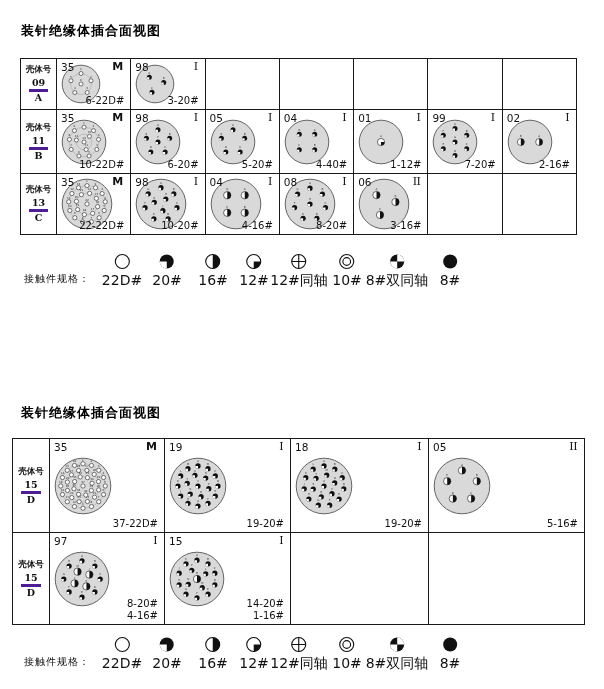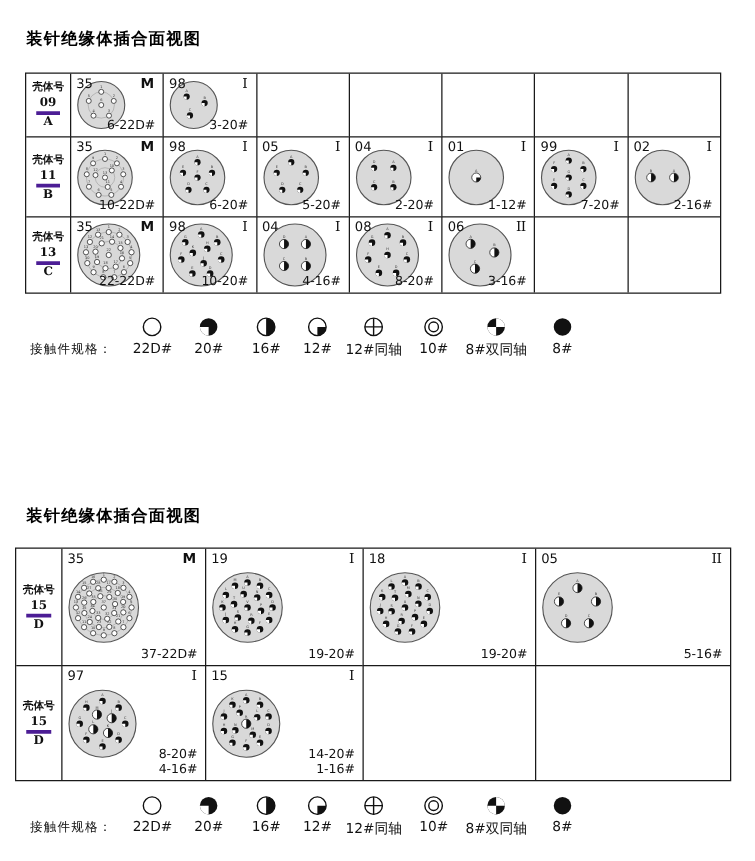--- a/index.html
+++ b/index.html
@@ -36,21 +36,21 @@
   .ikey.m{font-weight:bold;font-family:"DejaVu Sans","Liberation Sans",sans-serif;}
   .ikey.roman{font-family:"DejaVu Serif","Liberation Serif",serif;letter-spacing:-0.5px;}
   .icaps{
     position:absolute;right:6px;bottom:2px;font-size:10px;line-height:1.2;
     text-align:right;color:#111;white-space:nowrap;
   }
   .legend{position:absolute;left:0;width:604px;height:40px;}
   .lg-label{position:absolute;left:24px;top:19px;font-size:10px;color:#111;letter-spacing:1px;}
   .lg-item{position:absolute;top:0;transform:translateX(-50%);
     display:flex;flex-direction:column;align-items:center;}
-  .lg-item .lab{margin-top:2px;font-size:11px;color:#111;white-space:nowrap;text-align:right;}
+  .lg-item .lab{margin-top:2px;font-size:14px;color:#111;white-space:nowrap;text-align:right;}
   svg{display:block;}
 </style>
 </head>
 <body>
 
 <div>
   <h2 class="title" style="top:6px;">装针绝缘体插合面视图</h2>
   <div class="ctable" id="table-0" style="left:20px;top:58px;width:557px;grid-template-columns:35px repeat(7,1fr);grid-template-rows:50px 64px 61px;">
       <div class="ccell hcell">
         <span class="hlabel">壳体号</span>
@@ -205,21 +205,21 @@
           <circle cx="7.71" cy="7.71" r="2.5" fill="#111"></circle>
           <path d="M7.71,7.71 L7.71,10.21 A2.5,2.5 0 0 1 5.21,7.71 Z" fill="#fff"></path>
           <text x="7.7" y="4.0" font-size="2.8" fill="#333" text-anchor="middle">B</text>
           <circle cx="-7.71" cy="7.71" r="2.5" fill="#111"></circle>
           <path d="M-7.71,7.71 L-7.71,10.21 A2.5,2.5 0 0 1 -10.21,7.71 Z" fill="#fff"></path>
           <text x="-7.7" y="4.0" font-size="2.8" fill="#333" text-anchor="middle">C</text>
           <circle cx="-7.71" cy="-7.71" r="2.5" fill="#111"></circle>
           <path d="M-7.71,-7.71 L-7.71,-5.21 A2.5,2.5 0 0 1 -10.21,-7.71 Z" fill="#fff"></path>
           <text x="-7.7" y="-11.4" font-size="2.8" fill="#333" text-anchor="middle">D</text>
         </svg>
-        <span class="icaps"><span>2-20#</span></span>
+        <span class="icaps"><span>4-40#</span></span>
       </div>
       <div class="ccell bl bt">
         <span class="inum">01</span>
         <span class="ikey roman">I</span>
         <svg width="54" height="54" viewBox="-27 -27 54 54">
           <circle cx="0" cy="0" r="21.8" fill="#d9d9d9" stroke="#555" stroke-width="0.9"></circle>
           <circle cx="0.00" cy="0.00" r="3.6" fill="#fff" stroke="#111" stroke-width="0.58"></circle>
           <path d="M0.00,0.00 L3.60,0.00 A3.6,3.6 0 0 1 0.00,3.60 Z" fill="#111"></path>
           <text x="0.0" y="-4.8" font-size="2.8" fill="#333" text-anchor="middle">A</text>
         </svg>

